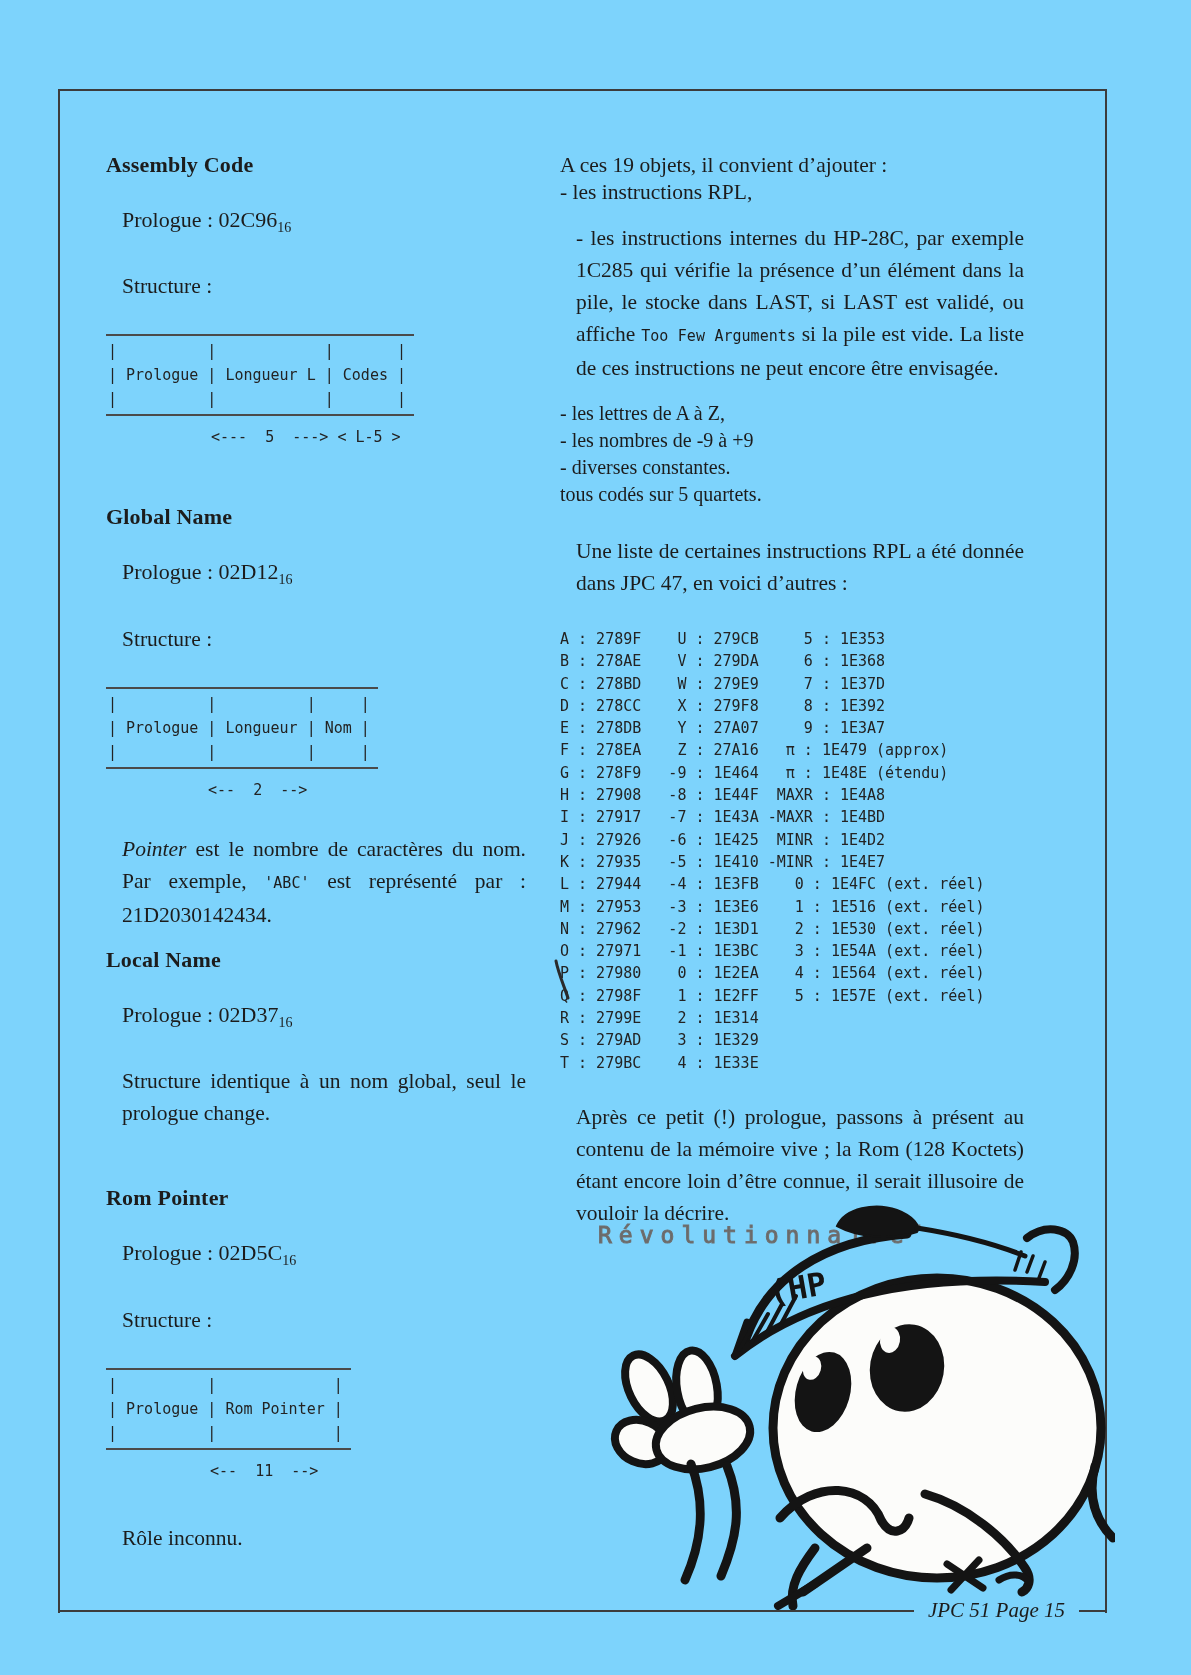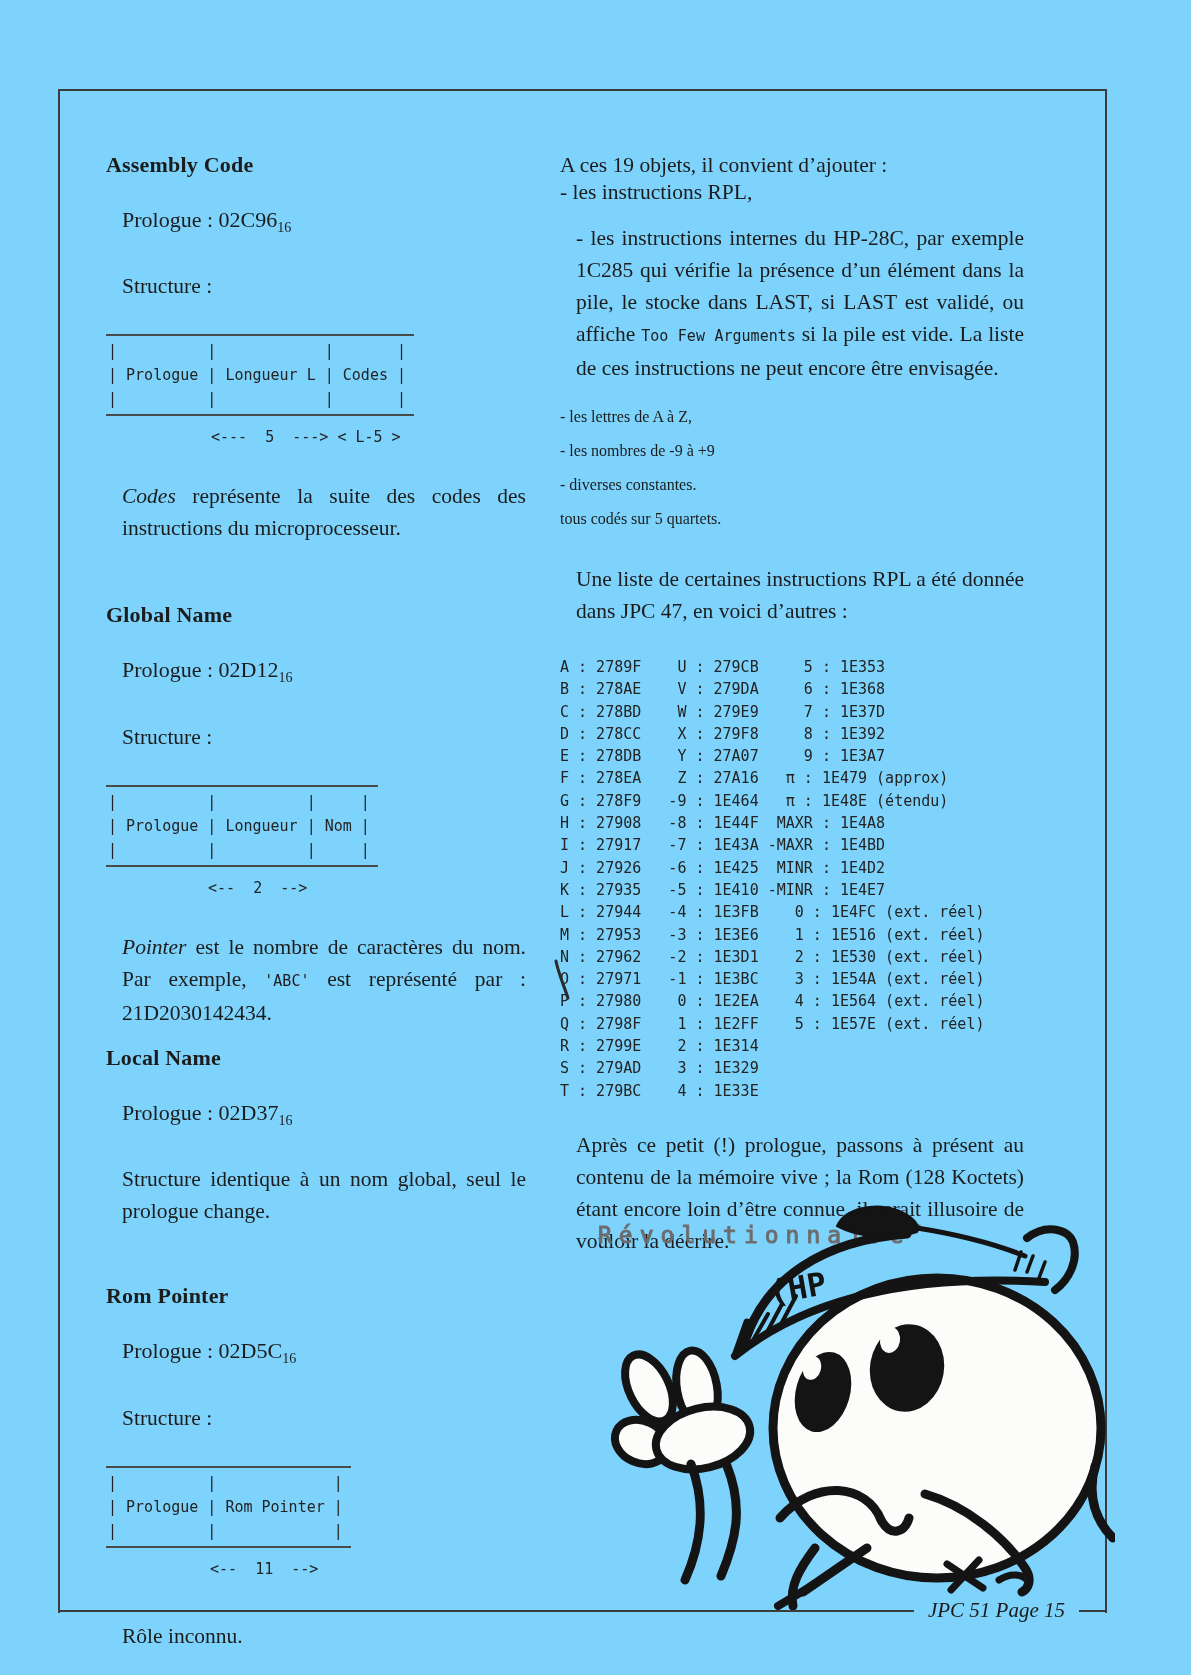--- a/index.html
+++ b/index.html
@@ -40,21 +40,20 @@
   <div id="frame"></div>
 
   <div id="left-col" class="col">
     <h3>Assembly Code</h3>
     <p class="prologue mt26"><span>Prologue : </span><span>02C96</span><sub>16</sub></p>
     <p class="mt26">Structure :</p>
     <div class="diagbox mt16"><pre>|          |            |       |
 | Prologue | Longueur L | Codes |
 |          |            |       |</pre></div>
     <pre class="caption mt12" style="margin-left:105px">&lt;---  5  ---&gt; &lt; L-5 &gt;</pre>
-    <p class="just mt34"><span class="ital">Codes</span><span> représente la suite des codes des instructions du microprocesseur.</span></p>
 
     <h3 style="margin-top:58px">Global Name</h3>
     <p class="prologue mt26"><span>Prologue : </span><span>02D12</span><sub>16</sub></p>
     <p class="mt26">Structure :</p>
     <div class="diagbox mt16"><pre>|          |          |     |
 | Prologue | Longueur | Nom |
 |          |          |     |</pre></div>
     <pre class="caption mt12" style="margin-left:102px">&lt;--  2  --&gt;</pre>
     <p class="just mt34"><span class="ital">Pointer</span><span> est le nombre de caractères du nom. Par exemple, </span><span class="mono">'ABC'</span><span> est représenté par : 21D2030142434.</span></p>
 
@@ -69,21 +68,21 @@
 | Prologue | Rom Pointer |
 |          |             |</pre></div>
     <pre class="caption mt12" style="margin-left:104px">&lt;--  11  --&gt;</pre>
     <p class="mt34" style="margin-top:42px">Rôle inconnu.</p>
   </div>
 
   <div id="right-col" class="col">
     <div style="white-space:pre-line;font-size:21.5px;line-height:27px">A ces 19 objets, il convient d’ajouter :
 - les instructions RPL,</div>
     <p class="just"><span>- les instructions internes du HP-28C, par exemple 1C285 qui vérifie la présence d’un élément dans la pile, le stocke dans LAST, si LAST est validé, ou affiche </span><span class="mono">Too Few Arguments</span><span> si la pile est vide. La liste de ces instructions ne peut encore être envisagée.</span></p>
-    <div style="white-space:pre-line;font-size:16px;line-height:34px">- les lettres de A à Z,
+    <div style="white-space:pre-line;font-size:20px;line-height:27px">- les lettres de A à Z,
 - les nombres de -9 à +9
 - diverses constantes.
 tous codés sur 5 quartets.</div>
     <p class="just" style="margin-top:27px">Une liste de certaines instructions RPL a été donnée dans JPC 47, en voici d’autres :</p>
     <pre class="addrtable" style="margin-top:29px">A : 2789F    U : 279CB     5 : 1E353
 B : 278AE    V : 279DA     6 : 1E368
 C : 278BD    W : 279E9     7 : 1E37D
 D : 278CC    X : 279F8     8 : 1E392
 E : 278DB    Y : 27A07     9 : 1E3A7
 F : 278EA    Z : 27A16   π : 1E479 (approx)

